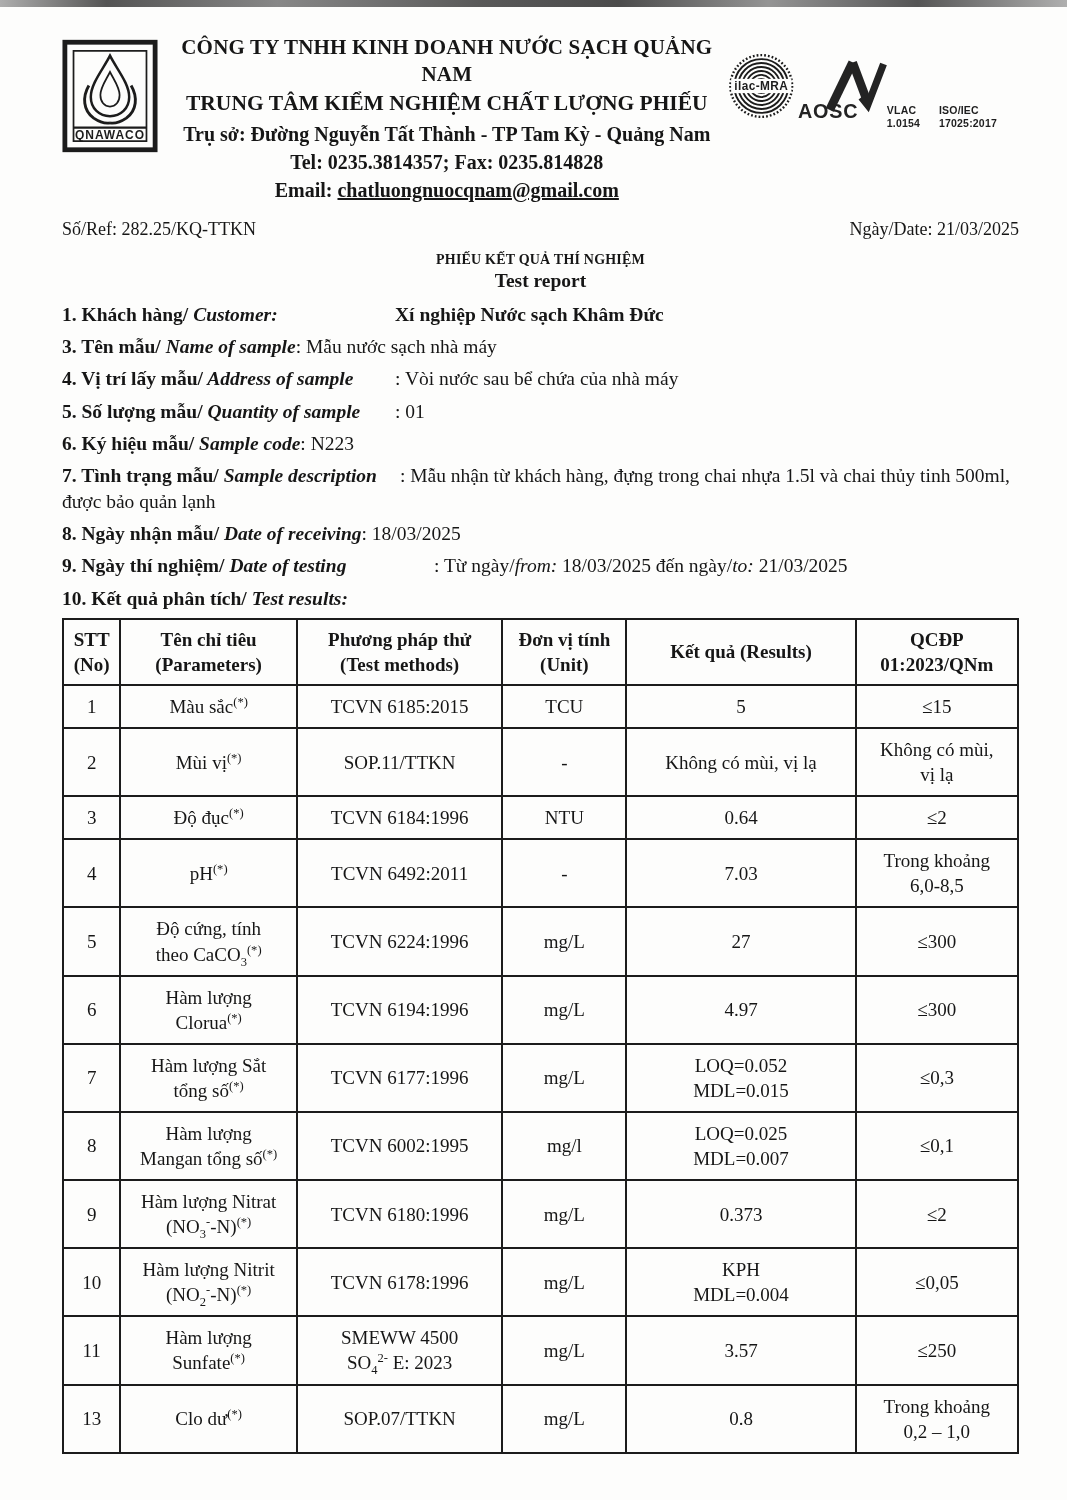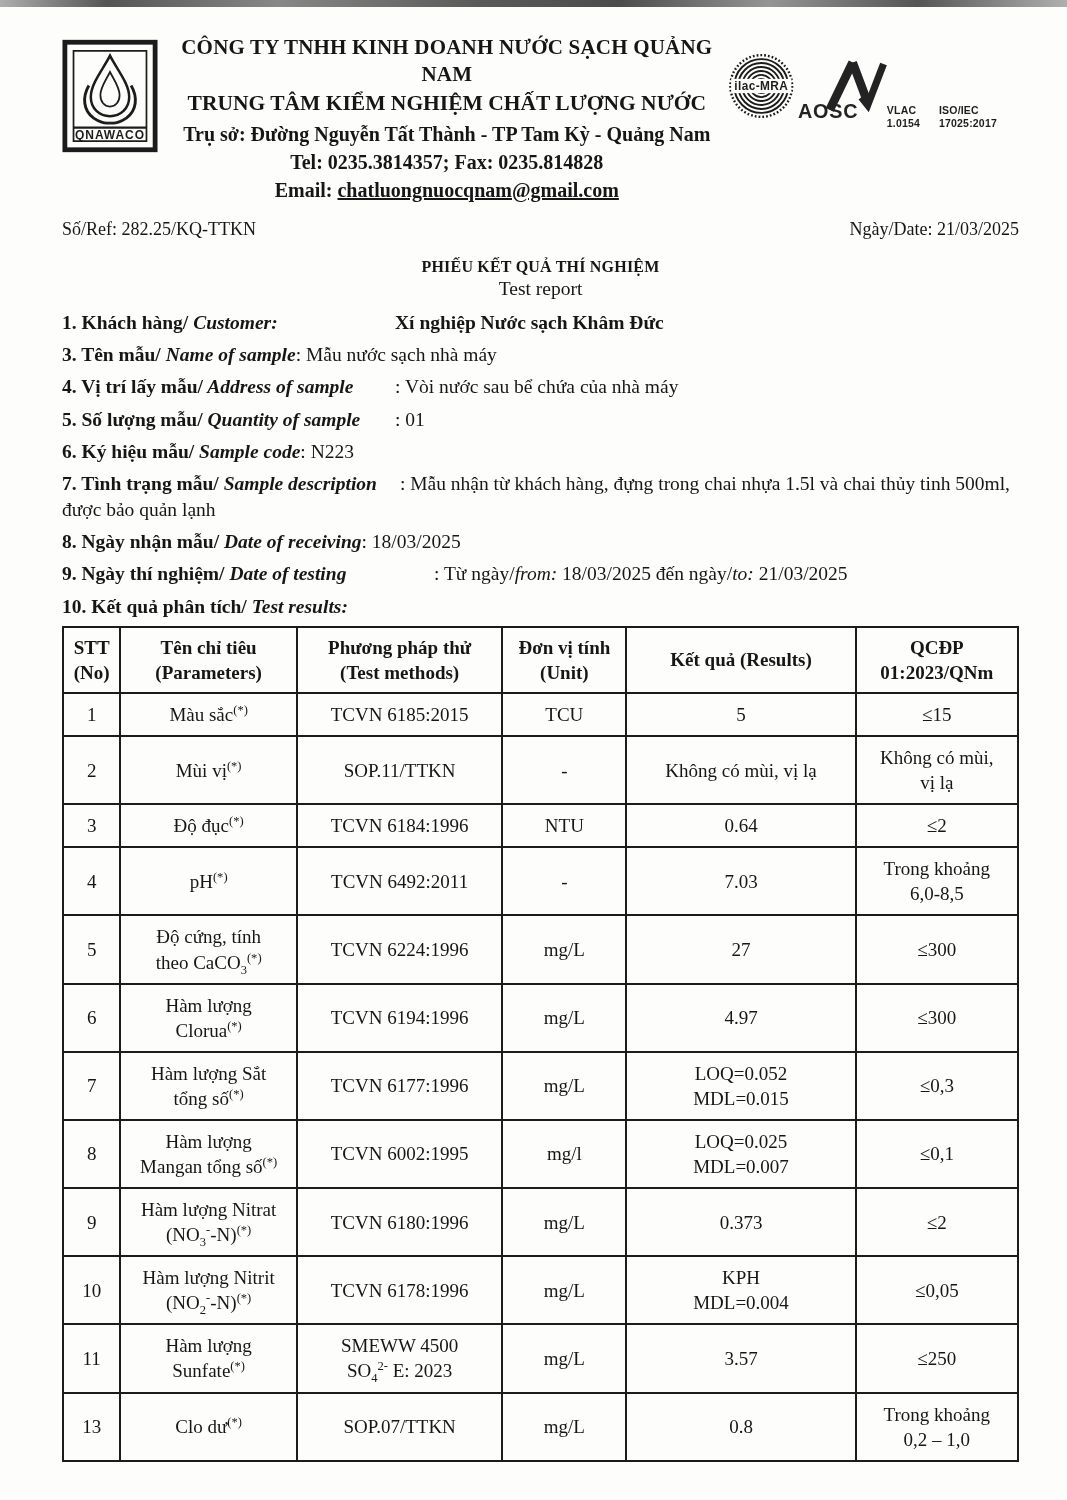--- a/index.html
+++ b/index.html
@@ -20,22 +20,22 @@
   .lh-company{font-size:21px;font-weight:bold;letter-spacing:.2px;}
   .lh-center-name{font-size:21.5px;font-weight:bold;margin-top:1px;}
   .lh-address{font-size:20px;font-weight:bold;margin-top:3px;text-align:center;}
   .lh-tel{font-size:20px;font-weight:bold;margin-top:2px;}
   .lh-email{font-size:20px;font-weight:bold;margin-top:2px;}
   .email-link{color:inherit;text-decoration:underline;}
   .aosc-block{display:flex;flex-direction:row;align-items:flex-end;}
   .aosc-sub{font-family:"Liberation Sans","DejaVu Sans",sans-serif;font-weight:bold;font-size:10.5px;line-height:1.25;color:#1e1e1e;letter-spacing:.2px;}
   
   .ref-row{display:flex;justify-content:space-between;font-size:18px;margin-top:16px;}
-  .doc-title{text-align:center;font-size:16px;font-weight:bold;margin-top:18px;letter-spacing:.2px;}
-  .doc-subtitle{text-align:center;font-size:19.5px;font-weight:normal;margin-top:2px;}
+  .doc-title{text-align:center;font-size:14px;font-weight:bold;margin-top:12px;letter-spacing:.2px;}
+  .doc-subtitle{text-align:center;font-size:19.5px;font-weight:bold;margin-top:2px;}
   
   .info-list{margin-top:10px;font-size:19.5px;line-height:1.3;}
   .info-item{margin-bottom:7px;}
   .info-label{display:inline-block;}
   .info-item:nth-child(1) .info-label{min-width:333px;}
   .info-item:nth-child(3) .info-label{min-width:333px;}
   .info-item:nth-child(4) .info-label{min-width:333px;}
   .info-item:nth-child(6) .info-label{min-width:333px;}
   .info-item:nth-child(8) .info-label{min-width:372px;}
   .info-item:nth-child(9) .info-label{min-width:340px;}
@@ -66,21 +66,21 @@
         <path d="M50 34 C46 42 40 50 40 58 C40 65 44 70 50 70 C56 70 60 65 60 58 C60 50 54 42 50 34 Z" fill="none" stroke="#1c1c1c" stroke-width="1.8"></path>
         <path d="M28 48 C21 60 22 74 33 82 C39 86 45 88 50 87" fill="none" stroke="#1c1c1c" stroke-width="3"></path>
         <path d="M72 48 C79 60 78 74 67 82 C61 86 55 88 50 87" fill="none" stroke="#1c1c1c" stroke-width="3"></path>
         <line x1="12" y1="92" x2="88" y2="92" stroke="#1c1c1c" stroke-width="2.4"></line>
         <text x="50" y="104" text-anchor="middle" font-size="12.5" letter-spacing="1" fill="#1c1c1c" font-family="Liberation Sans, DejaVu Sans, sans-serif">QNAWACO</text>
       </svg>
     </div>
 
     <div class="lh-center">
       <div class="lh-company">CÔNG TY TNHH KINH DOANH NƯỚC SẠCH QUẢNG NAM</div>
-      <div class="lh-center-name">TRUNG TÂM KIỂM NGHIỆM CHẤT LƯỢNG NƯỚC</div>
+      <div class="lh-center-name">TRUNG TÂM KIỂM NGHIỆM CHẤT LƯỢNG PHIẾU</div>
       <div class="lh-address">Trụ sở: Đường Nguyễn Tất Thành - TP Tam Kỳ -  Quảng Nam</div>
       <div class="lh-tel">Tel: 0235.3814357; Fax: 0235.814828</div>
       <div class="lh-email">
         <span>Email:</span>
         <a class="email-link" href="#">chatluongnuocqnam@gmail.com</a>
       </div>
     </div>
 
     <div class="lh-right">
       <svg width="84" height="84" viewBox="0 0 84 84">

